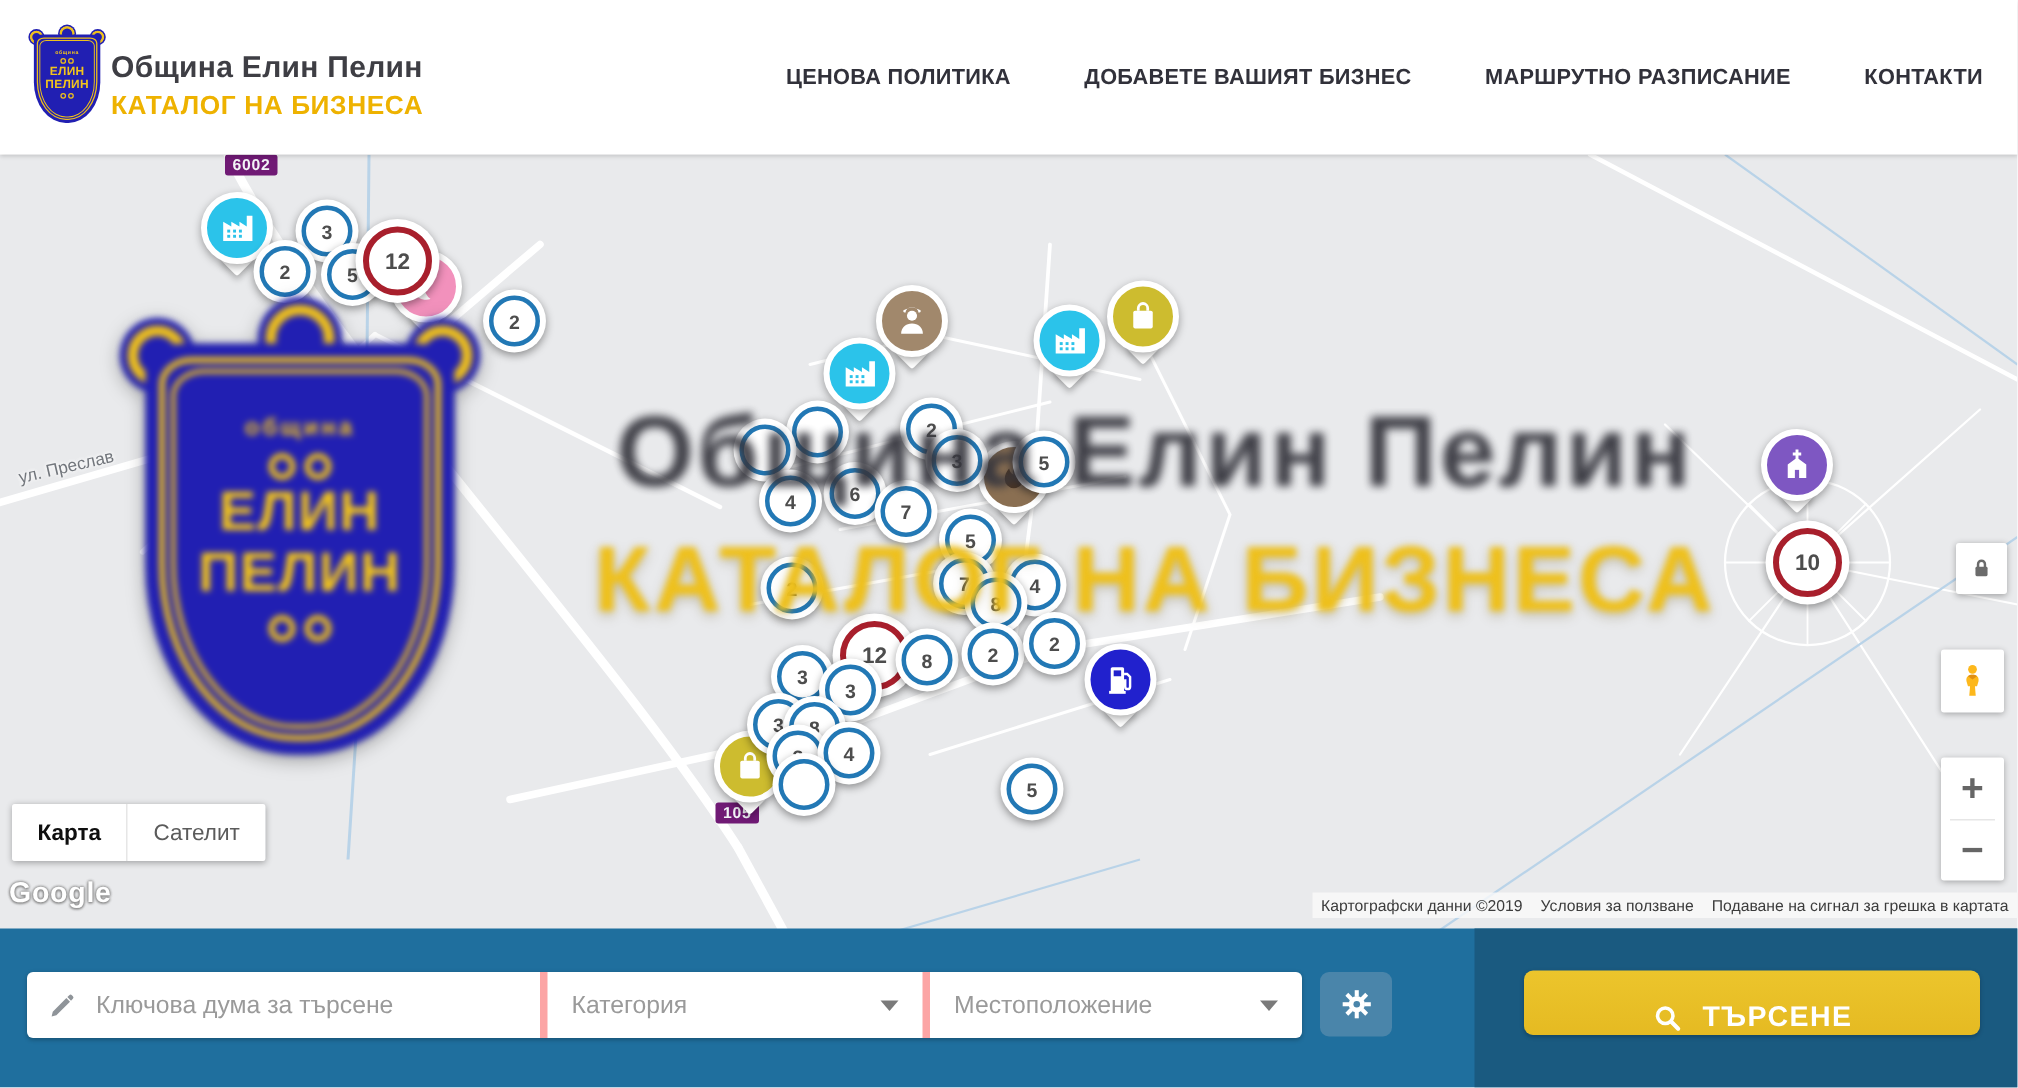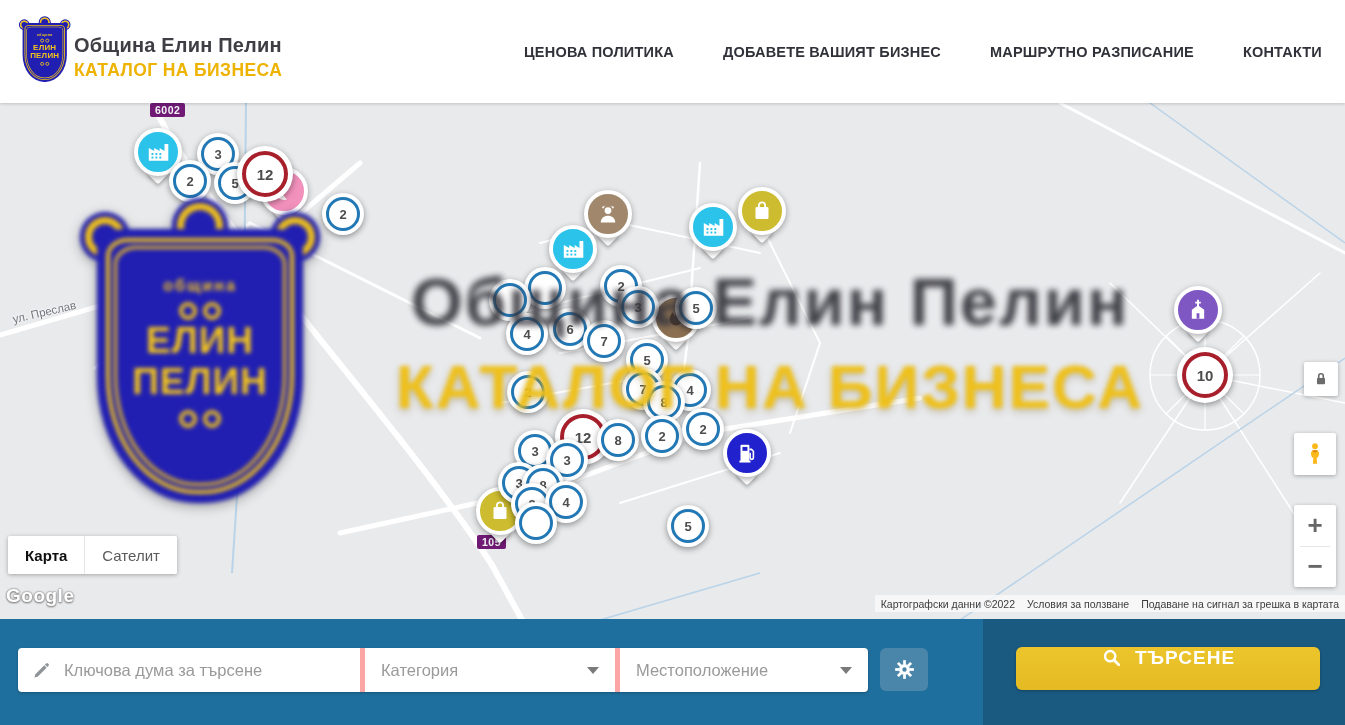--- a/index.html
+++ b/index.html
@@ -116,21 +116,21 @@
                padding:0 16px; }
   .sp-category { width:255px; }
   .sp-location { width:253px; }
   .sp-select .sel-label { font-size:16.5px; color:#9a9a9a; }
   .caret { width:0; height:0; border-left:6px solid transparent; border-right:6px solid transparent;
            border-top:7px solid #7a7a7a; }
   .gear-btn { position:absolute; left:880px; top:29px; width:48px; height:43px; background:#4a85aa;
               border-radius:6px; display:flex; align-items:center; justify-content:center; cursor:pointer; }
   .gear-btn svg { width:25px; height:25px; }
   .search-btn { position:absolute; left:1016px; top:28px; width:304px; height:43px; border-radius:6px;
-                background:linear-gradient(#ecc52c, #e5ba22); display:flex; align-items:flex-start;
+                background:linear-gradient(#ecc52c, #e5ba22); display:flex; align-items:flex-end;
                 justify-content:center; gap:12px; cursor:pointer; box-shadow:0 1px 3px rgba(0,0,0,.25); }
   .search-btn .btn-label { font-size:19px; font-weight:700; color:#fff; letter-spacing:1px; }
   .search-btn svg { width:22px; height:22px; }
 </style>
 </head>
 <body>
 
 <div id="app">
 
   <div class="header">
@@ -471,21 +471,21 @@
       <div class="wm-title">Община Елин Пелин</div>
       <div class="wm-sub">КАТАЛОГ НА БИЗНЕСА</div>
     </div>
 
     <div class="maptype">
       <div class="maptype-btn active">Карта</div>
       <div class="maptype-btn idle">Сателит</div>
     </div>
     <div class="google-logo">Google</div>
     <div class="attribution">
-      <span>Картографски данни ©2022</span>
+      <span>Картографски данни ©2019</span>
       <span class="link">Условия за ползване</span>
       <span class="link">Подаване на сигнал за грешка в картата</span>
     </div>
 
     <div class="ctrl-box ctrl-lock">
       <svg width="22" height="22" viewBox="0 0 24 24">
         <path d="M9.5 11V8.8a2.5 2.5 0 0 1 5 0V11" stroke="#6b6b6b" stroke-width="1.8" fill="none"></path>
         <rect x="7.6" y="10.8" width="8.8" height="6.8" rx="1" fill="#6b6b6b"></rect>
       </svg>
     </div>

